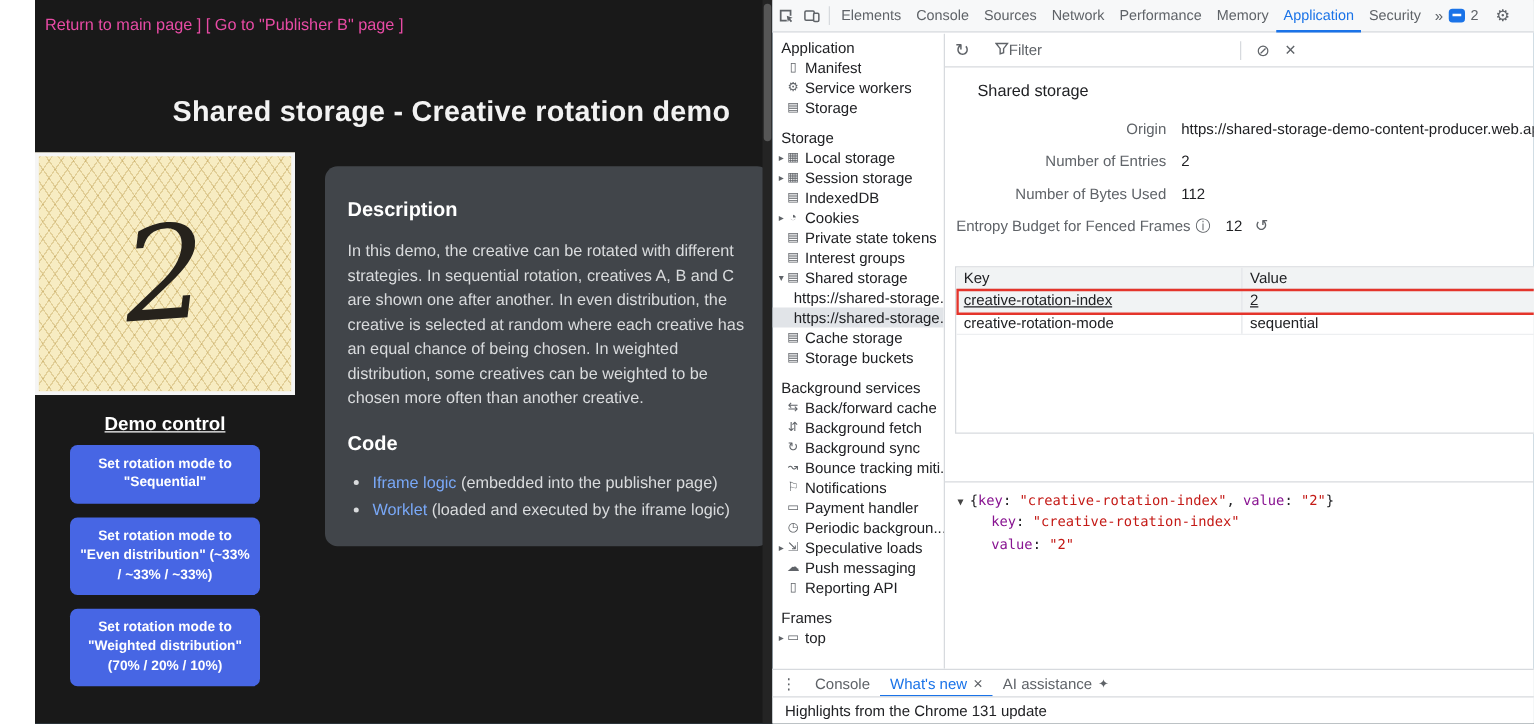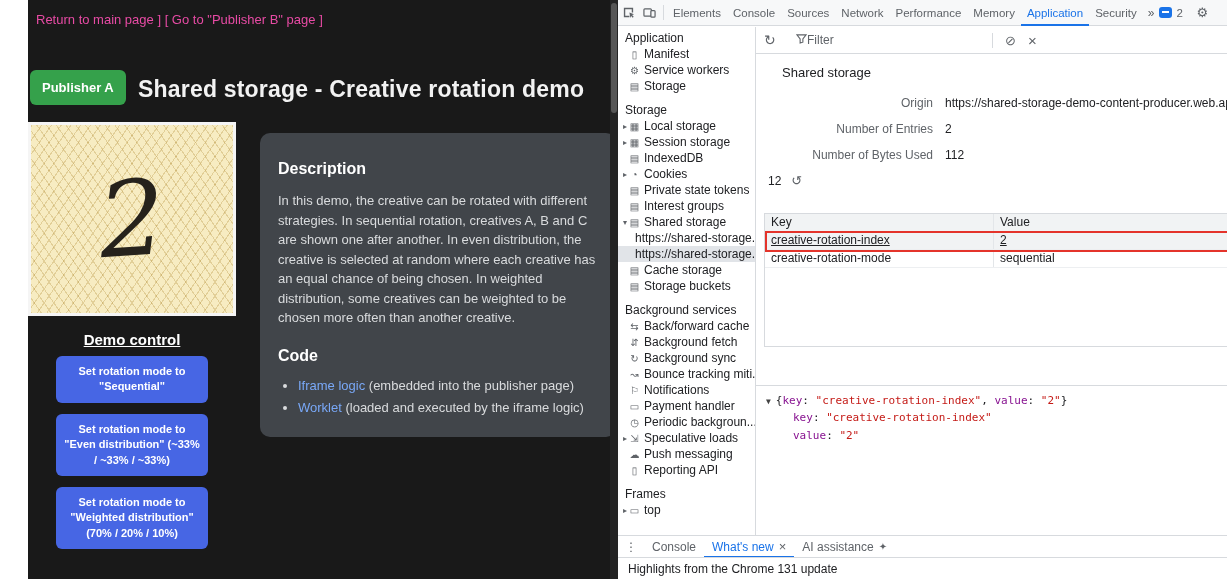--- a/index.html
+++ b/index.html
@@ -104,21 +104,20 @@
   .drawer-close { margin-left:auto; color:#5f6368; padding:0 9px; font-size:14px; cursor:pointer; }
   .dt-statusbar { position:absolute; left:0; right:0; bottom:0; height:22px; border-top:1px solid #d7dade; display:flex; align-items:center; padding-left:10px; background:#fff; font-size:12px; color:#202124; }
 </style>
 </head>
 <body>
 
 <div class="screen">
 
   <div class="page">
     <div class="nav"><a>Return to main page</a><span> ] [ </span><a>Go to "Publisher B" page</a><span> ]</span></div>
-    <div class="badge">Publisher A</div>
     <div class="page-title">Shared storage - Creative rotation demo</div>
     <div class="creative">
       <div class="digit">2</div>
     </div>
     <div class="demo-heading">Demo control</div>
     <div class="demo-buttons">
         <button class="demo-btn">Set rotation mode to "Sequential"</button>
         <button class="demo-btn">Set rotation mode to "Even distribution" (~33% / ~33% / ~33%)</button>
         <button class="demo-btn">Set rotation mode to "Weighted distribution" (70% / 20% / 10%)</button>
       </div>
@@ -321,20 +320,21 @@
             </div>
             <div class="meta-row">
               <span class="meta-label">Number of Entries</span>
               <span class="meta-value">2</span>
             </div>
             <div class="meta-row">
               <span class="meta-label">Number of Bytes Used</span>
               <span class="meta-value">112</span>
             </div>
             <div class="meta-row left">
+              <span class="meta-label">Entropy Budget for Fenced Frames<span class="info-ico">ⓘ</span></span>
               <span class="meta-value">12</span>
               <span class="reset-ico">↺</span>
             </div>
           </div>
         <div class="kv-table">
             <div class="kv-head">
               <div class="kv-cell kv-col0">Key</div>
               <div class="kv-cell kv-col1">Value</div>
             </div>
             <div class="kv-row selected">

